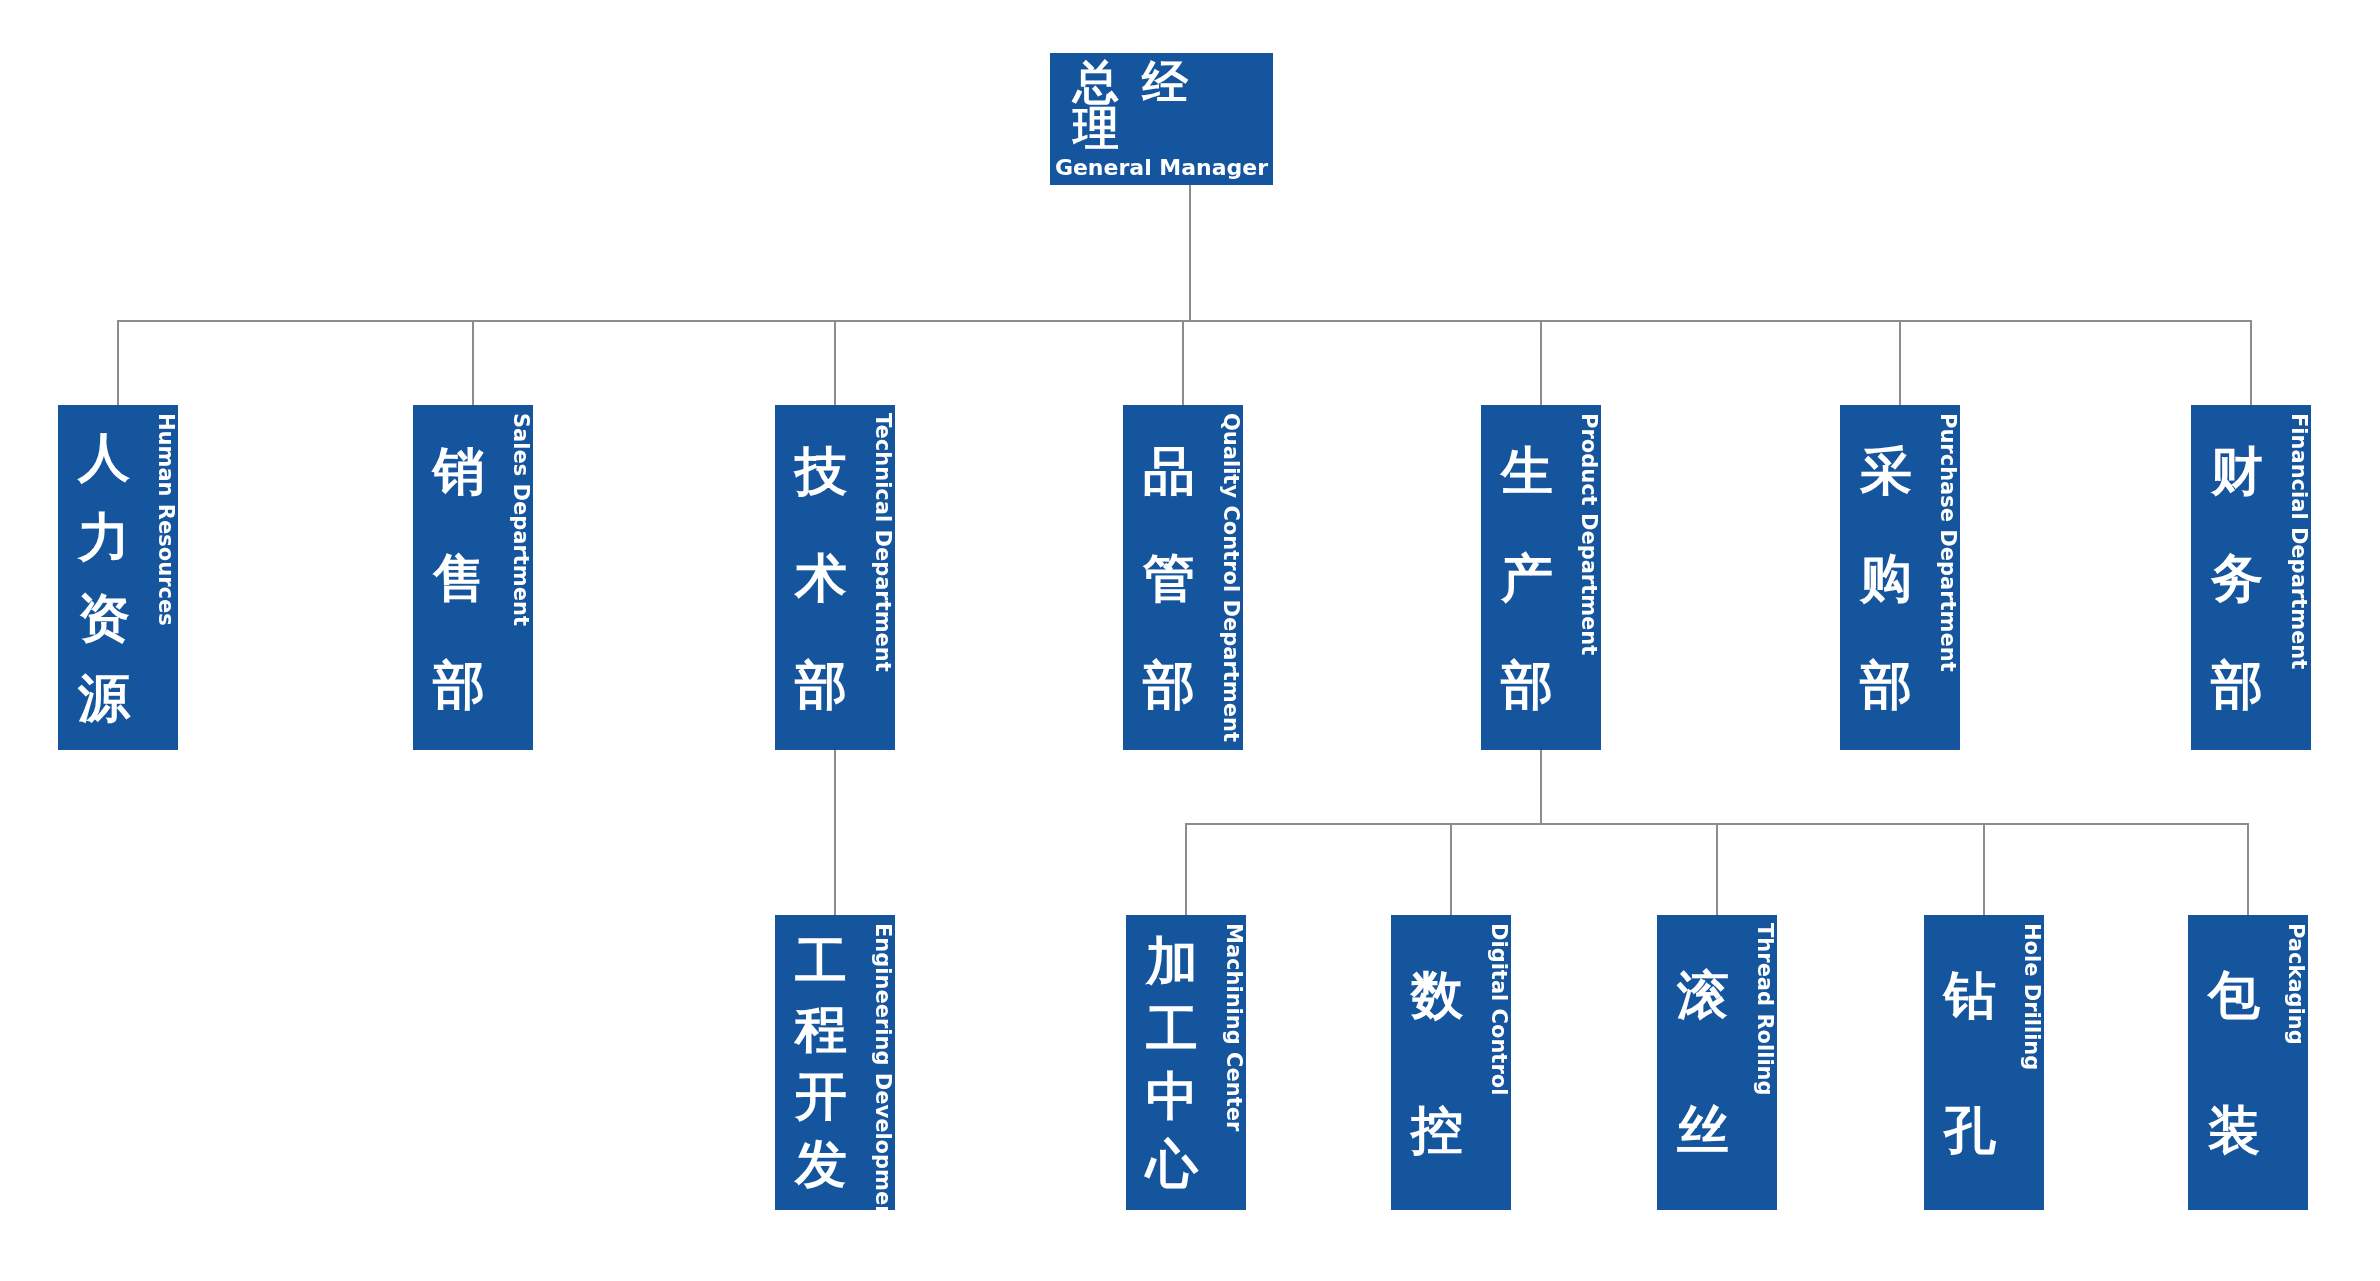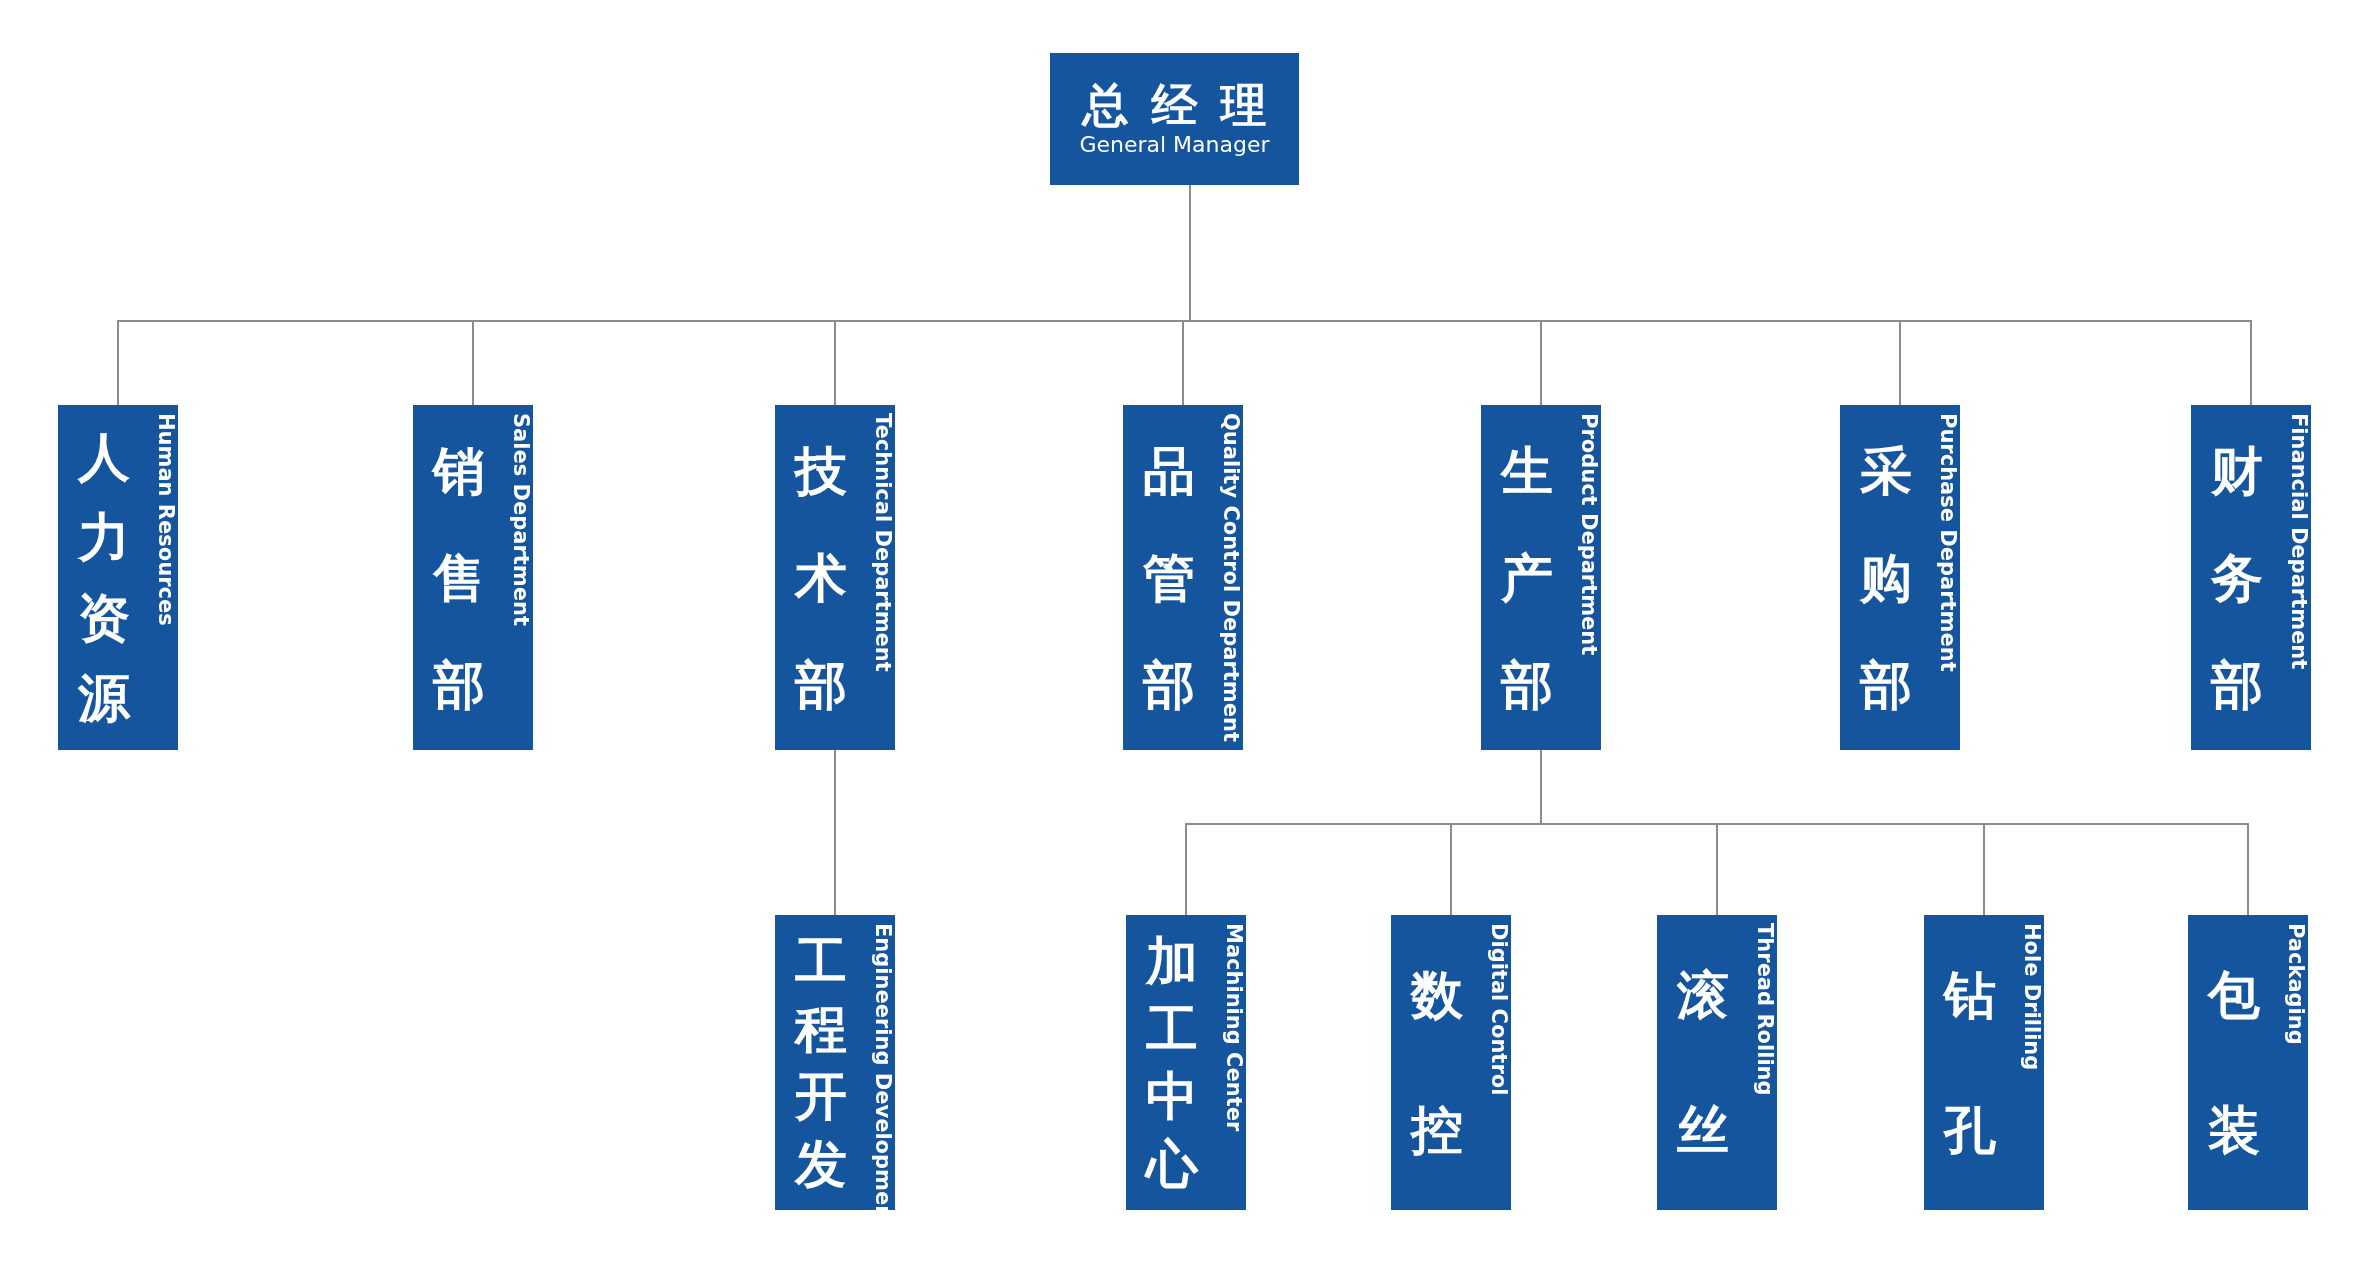--- a/index.html
+++ b/index.html
@@ -18,29 +18,29 @@
   }
   .line{position:absolute;background:var(--line-gray);}
   .box{
     position:absolute;
     background:var(--node-blue);
     color:var(--text-white);
     box-sizing:border-box;
   }
   
   .root-box{
-    left:1050px;top:53px;width:249px;height:132px;
+    left:1050px;top:53px;width:223px;height:132px;
     display:flex;flex-direction:column;justify-content:center;align-items:center;
     gap:6px;
   }
   .root-zh{
     font-size:46px;font-weight:bold;line-height:1;
     letter-spacing:0.5em;padding-left:0.5em;
   }
-  .root-en{font-size:22px;font-weight:normal;line-height:1;}
+  .root-en{font-size:22px;font-weight:bold;line-height:1;}
   
   .dept{top:405px;height:345px;width:120px;display:flex;}
   .sub{top:915px;height:295px;width:120px;display:flex;}
   .zh-col{
     flex:1;
     display:flex;flex-direction:column;justify-content:space-around;align-items:center;
     padding:12px 0 12px 8px;
   }
   .zh-col span{font-size:52px;font-weight:bold;line-height:1;}
   .en-col{

